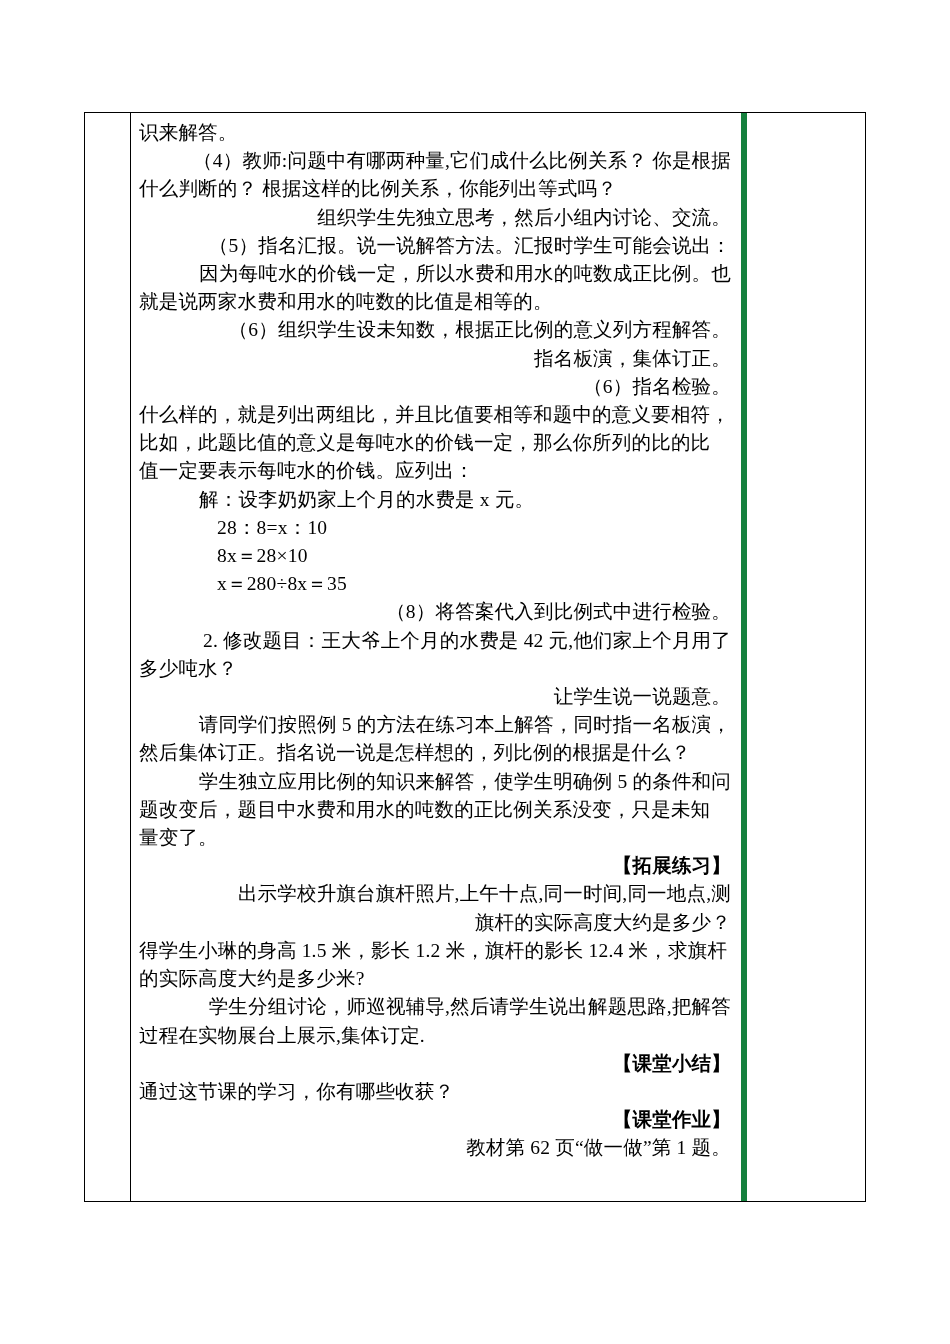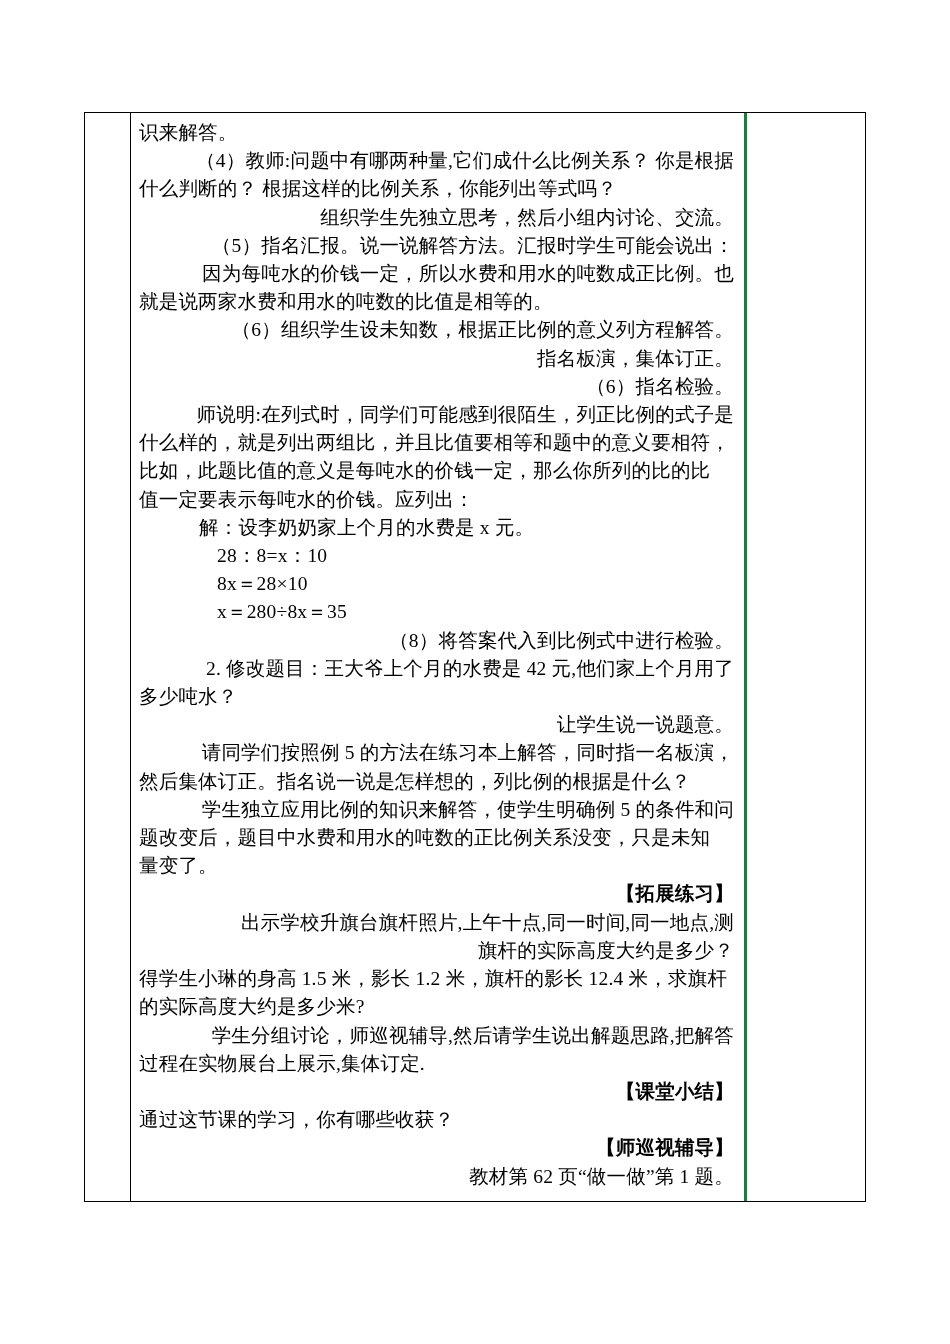--- a/index.html
+++ b/index.html
@@ -32,21 +32,21 @@
     flex-direction: row;
   }
   .col-narrow {
     width: 46px;
     border-right: 1px solid #000;
     box-sizing: border-box;
     flex: 0 0 46px;
   }
   .col-main {
     flex: 1 1 auto;
-    border-right: 3px solid #15803d;
+    border-right: 6px solid #15803d;
     box-sizing: border-box;
     padding: 6px 10px 0 8px;
     overflow: hidden;
   }
   .col-right {
     width: 118px;
     flex: 0 0 118px;
     box-sizing: border-box;
   }
 
@@ -74,21 +74,20 @@
       <div class="line">识来解答。</div>
       <div class="line ind-2">（4）教师:问题中有哪两种量,它们成什么比例关系？ 你是根据</div>
       <div class="line">什么判断的？ 根据这样的比例关系，你能列出等式吗？</div>
       <div class="line ind-2">组织学生先独立思考，然后小组内讨论、交流。</div>
       <div class="line ind-2">（5）指名汇报。说一说解答方法。汇报时学生可能会说出：</div>
       <div class="line ind-2">因为每吨水的价钱一定，所以水费和用水的吨数成正比例。也</div>
       <div class="line">就是说两家水费和用水的吨数的比值是相等的。</div>
       <div class="line ind-2">（6）组织学生设未知数，根据正比例的意义列方程解答。</div>
       <div class="line ind-2">指名板演，集体订正。</div>
       <div class="line ind-2">（6）指名检验。</div>
-      <div class="line ind-2">师说明:在列式时，同学们可能感到很陌生，列正比例的式子是</div>
       <div class="line">什么样的，就是列出两组比，并且比值要相等和题中的意义要相符，</div>
       <div class="line">比如，此题比值的意义是每吨水的价钱一定，那么你所列的比的比</div>
       <div class="line">值一定要表示每吨水的价钱。应列出：</div>
       <div class="line ind-3">解：设李奶奶家上个月的水费是 x 元。</div>
       <div class="line ind-4 math">28：8=x：10</div>
       <div class="line ind-4 math">8x＝28×10</div>
       <div class="line ind-4 math">x＝280÷8x＝35</div>
       <div class="line ind-2">（8）将答案代入到比例式中进行检验。</div>
       <div class="line ind-2">2. 修改题目：王大爷上个月的水费是 42 元,他们家上个月用了</div>
       <div class="line">多少吨水？</div>
@@ -100,19 +99,19 @@
       <div class="line">量变了。</div>
       <div class="line ind-2 bold">【拓展练习】</div>
       <div class="line ind-2">出示学校升旗台旗杆照片,上午十点,同一时间,同一地点,测</div>
       <div class="line ind-2">旗杆的实际高度大约是多少？</div>
       <div class="line">得学生小琳的身高 1.5 米，影长 1.2 米，旗杆的影长 12.4 米，求旗杆</div>
       <div class="line">的实际高度大约是多少米?</div>
       <div class="line ind-2">学生分组讨论，师巡视辅导,然后请学生说出解题思路,把解答</div>
       <div class="line">过程在实物展台上展示,集体订定.</div>
       <div class="line ind-2 bold">【课堂小结】</div>
       <div class="line">通过这节课的学习，你有哪些收获？</div>
-      <div class="line ind-2 bold">【师巡视辅导】</div>
+      <div class="line ind-2 bold">【课堂作业】</div>
       <div class="line ind-2">教材第 62 页“做一做”第 1 题。</div>
 
     </div>
     <div class="col-right"></div>
   </div>
 </div>
 
 </body></html>

